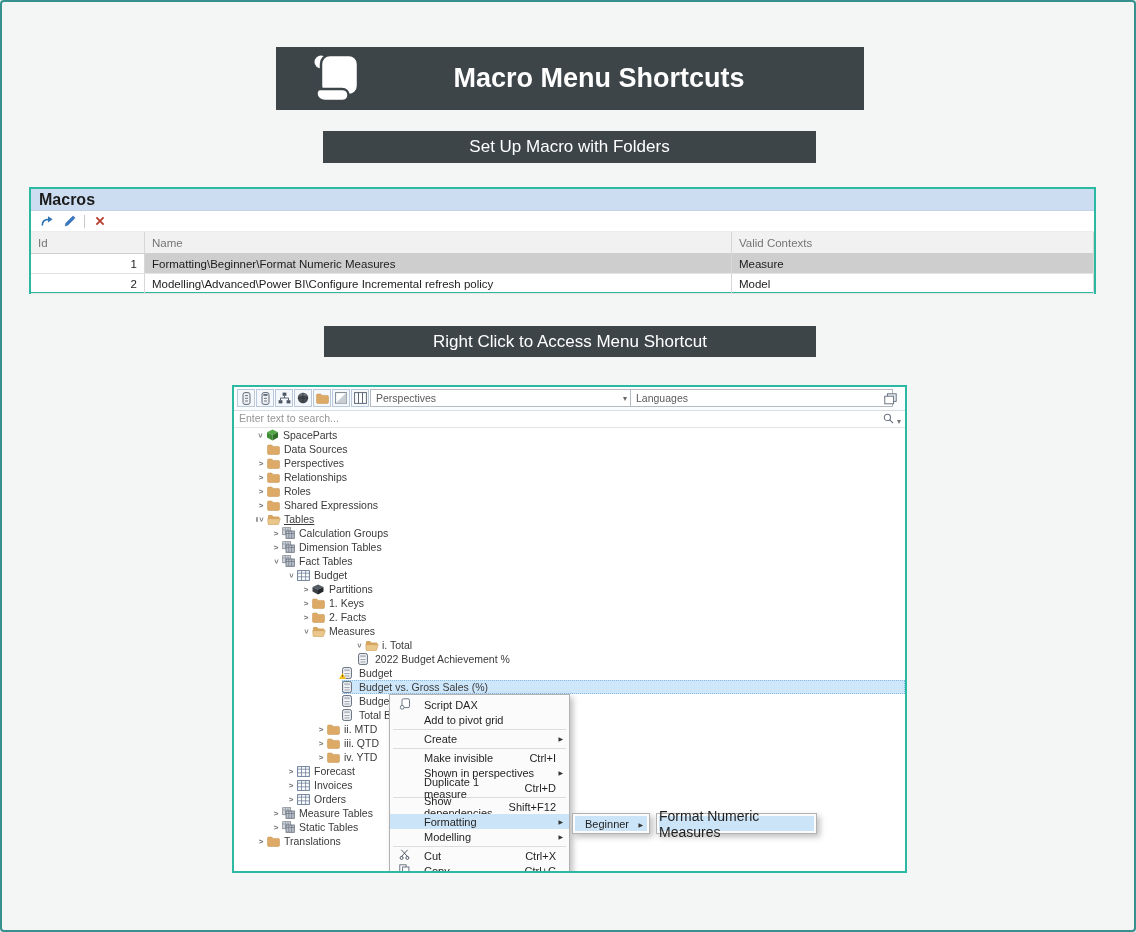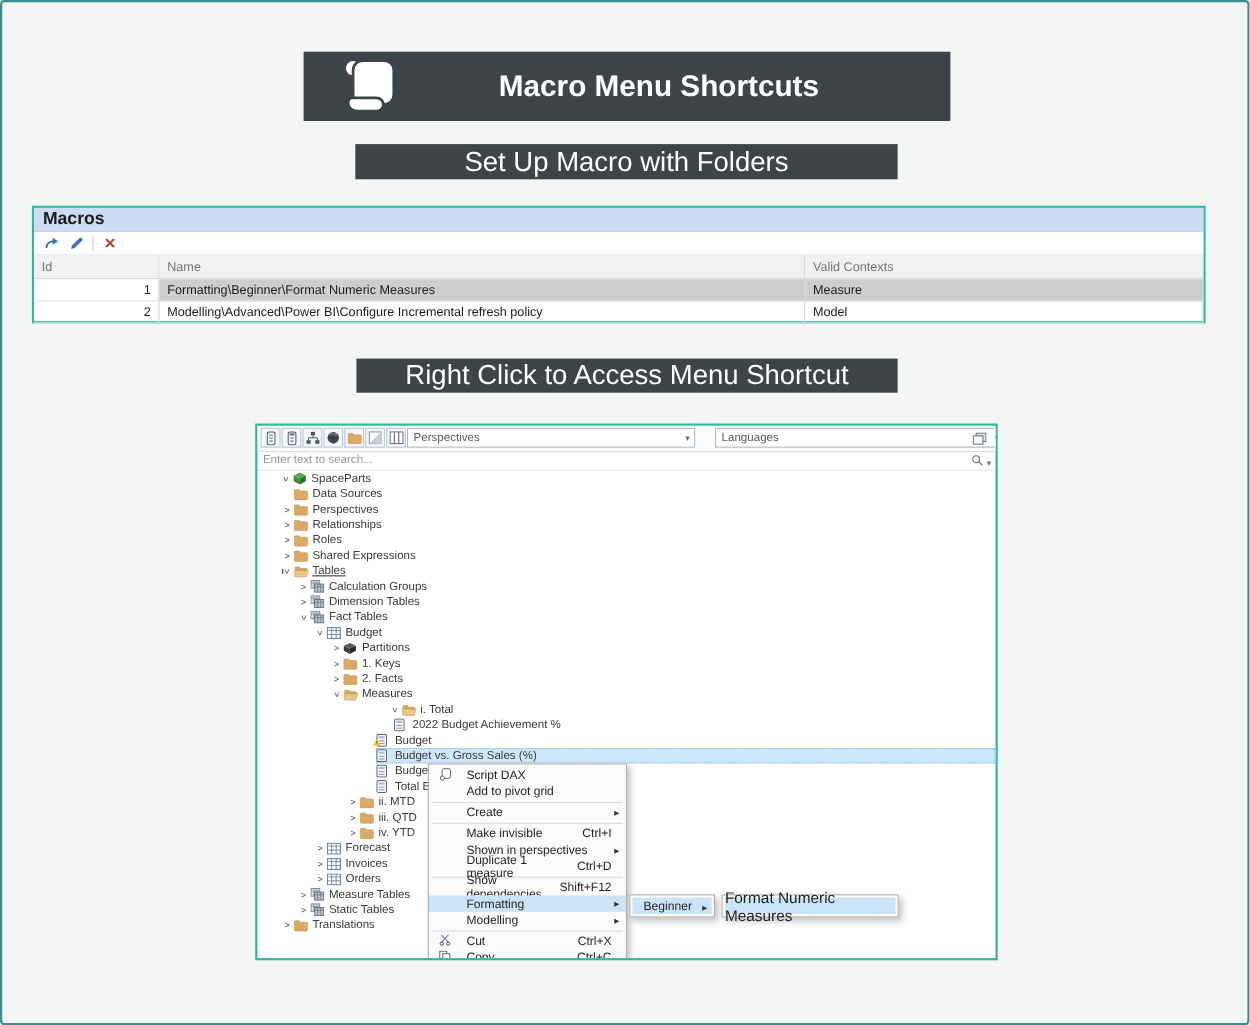--- a/index.html
+++ b/index.html
@@ -6,21 +6,21 @@
   .page { position:relative; width:1136px; height:932px; background:#f4f5f5;
           border:2px solid #36918e; border-radius:4px; box-sizing:border-box;
           font-family:"Liberation Sans", sans-serif; overflow:hidden; }
 
   
   .banner { position:absolute; left:274px; top:45px; width:588px; height:63px; background:#3d4549; }
   .scroll-icon { position:absolute; left:36px; top:5px; }
   .banner-title { position:absolute; left:0; right:0; top:0; height:63px; line-height:63px;
                   text-align:center; color:#fff; font-size:27px; font-weight:700;
                   padding-left:58px; box-sizing:border-box; }
-  .sub { position:absolute; background:#3d4549; color:#fff; text-align:center; font-size:25px; }
+  .sub { position:absolute; background:#3d4549; color:#fff; text-align:center; font-size:17px; }
   .sub1 { left:321px; top:129px; width:493px; height:32px; line-height:32px; }
   .sub2 { left:322px; top:324px; width:492px; height:31px; line-height:31px; }
 
   
   .macros { position:absolute; left:27px; top:185px; width:1067px; height:107px;
             background:#fff; border:2px solid #2cb9a2; box-sizing:border-box; }
   .m-title { height:21px; line-height:21px; background:#ccdcf1; font-size:16px; font-weight:700;
              color:#1b1b1b; padding-left:8px; border-bottom:1px solid #c2d2e8; }
   .m-toolbar { height:20px; display:flex; align-items:center; gap:10px; padding-left:9px;
                border-bottom:1px solid #ececec; background:#fff; }
@@ -41,21 +41,21 @@
           border:2px solid #2cb9a2; box-sizing:border-box; overflow:hidden; }
   .t-toolbar { position:absolute; left:0; top:0; right:0; height:23px; background:#fbfcfd;
                border-bottom:1px solid #dadee3; }
   .t-btns { position:absolute; left:3px; top:2px; display:flex; gap:1px; }
   .tbtn { width:18px; height:18px; border:1px solid #b9c8da; background:#f4f8fc;
           display:flex; align-items:center; justify-content:center; box-sizing:border-box; }
   .combo { position:absolute; top:2px; height:18px; border:1px solid #b3bac2; background:#fff;
            font-size:10.5px; color:#5a5a5a; line-height:16px; padding-left:5px; box-sizing:border-box; }
   .combo .caret { position:absolute; right:4px; top:1px; font-size:8px; color:#666; }
   .combo-persp { left:136px; width:262px; }
-  .combo-lang { left:416px; width:263px; }
+  .combo-lang { left:396px; width:263px; }
   .winbtn { position:absolute; left:648px; top:3px; width:17px; height:17px;
             display:flex; align-items:center; justify-content:center; }
   .t-search { position:absolute; left:0; top:23px; right:0; height:18px; border-bottom:1px solid #e4e4e4;
               font-size:10.5px; color:#969696; line-height:17px; padding-left:5px; box-sizing:border-box; }
   .search-right { position:absolute; right:4px; top:3px; display:flex; align-items:center; gap:3px;
                   color:#777; font-size:8px; }
 
   
   .tree { position:absolute; left:0; top:41px; right:0; z-index:1; }
   .tree-row { height:14px; display:flex; align-items:center; font-size:10.5px; color:#3a3a3a;

